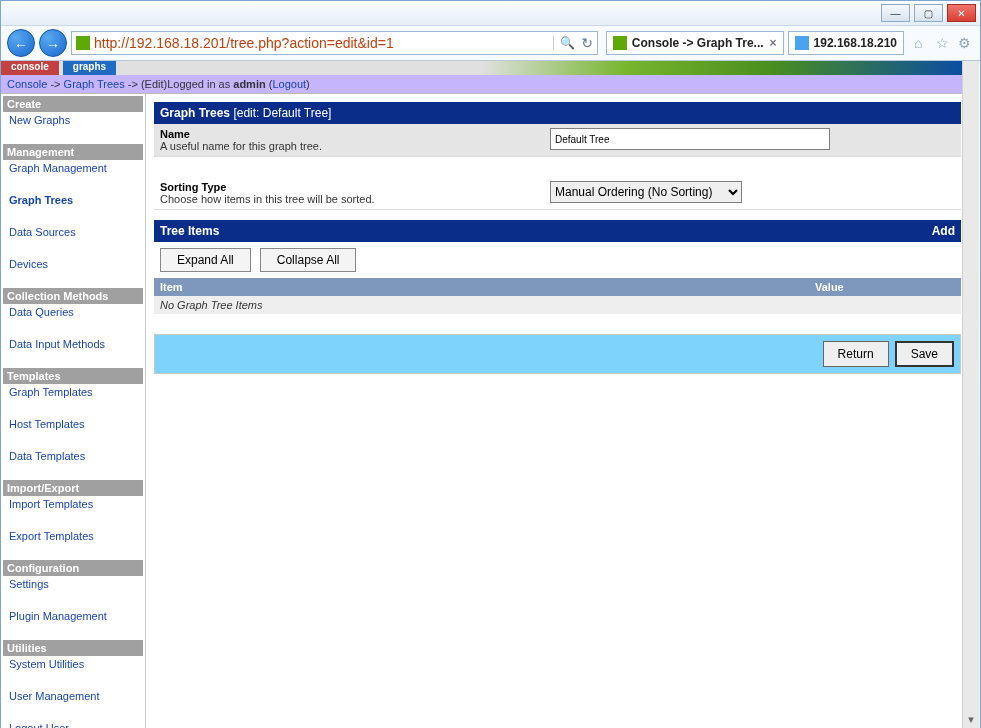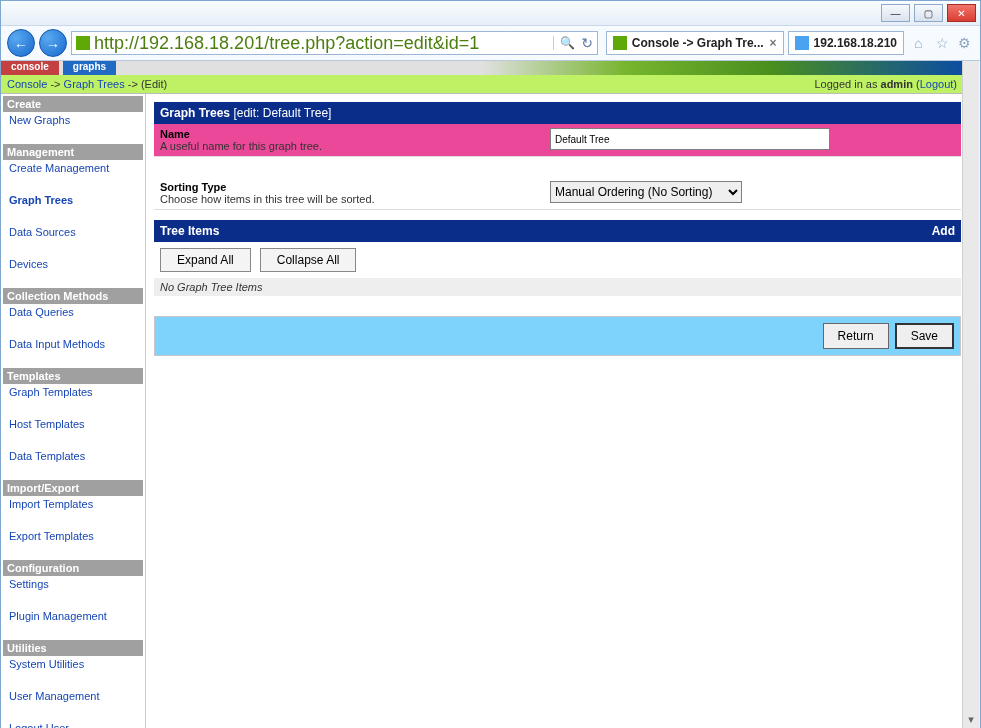--- a/index.html
+++ b/index.html
@@ -5,21 +5,21 @@
   html,body{margin:0;padding:0;font-family:Verdana,Arial,sans-serif;font-size:11px;background:#fff;overflow:hidden;height:728px;width:981px;}
   
   .browser-chrome{background:linear-gradient(#f7fbff,#e8f1fa);border:1px solid #7ea6d1;width:979px;}
   .title-bar{height:24px;display:flex;justify-content:flex-end;align-items:center;gap:4px;padding-right:4px;border-bottom:1px solid #c9d7e8;background:linear-gradient(#f9fdff,#e6eef7);}
   .win-btn{width:27px;height:16px;border:1px solid #8fa9c6;background:linear-gradient(#f6f9fc,#d8e2ef);display:flex;align-items:center;justify-content:center;font-size:10px;color:#333;}
   .win-btn.close{background:linear-gradient(#f2756c,#d83e34);color:#fff;border:1px solid #a52d25;}
   .nav-bar{height:34px;display:flex;align-items:center;padding:0 6px;gap:4px;border-bottom:1px solid #b8c9dd;}
   .round-btn{width:26px;height:26px;border-radius:50%;background:radial-gradient(circle at 30% 30%,#5aa9f0,#1768cf);border:1px solid #0f57ad;display:flex;align-items:center;justify-content:center;color:#fff;font-size:14px;font-weight:bold;}
   .addr{flex:1;height:22px;border:1px solid #9cb6d5;background:#fff;display:flex;align-items:center;padding:0 4px;}
   .addr .cacti-ico{width:14px;height:14px;background:#5fa907;margin-right:4px;}
-  .addr .url{flex:1;font-family:Arial;font-size:18px;color:#4d7c0f;}
+  .addr .url{flex:1;font-family:Arial;font-size:14px;color:#c2410c;}
   .addr .sep{width:1px;height:14px;background:#ccc;margin:0 6px;}
   .tab-area{display:flex;font-weight:bold;}
   .tab-btn{height:22px;border:1px solid #9cb6d5;background:#fff;display:flex;align-items:center;padding:0 6px;margin-left:4px;font-size:12px;color:#222;}
   .tab-btn.active{background:#fff;}
   .tab-btn .ico{width:14px;height:14px;margin-right:5px;}
   .tab-btn .ico.g{background:#5fa907;}
   .tab-btn .ico.b{background:#4aa3f0;}
   .tab-btn .x{margin-left:6px;color:#777;}
   .right-icons{display:flex;gap:6px;padding-left:6px;}
   .small-ico{width:16px;height:16px;color:#8da4bf;font-size:14px;}
@@ -28,35 +28,35 @@
   .vscroll{position:absolute;right:1px;top:0;bottom:0;width:16px;background:#e9e9e9;border-left:1px solid #d0d0d0;z-index:10;}
   .vscroll .thumb-arrow-down{position:absolute;bottom:2px;left:2px;right:2px;height:16px;color:#666;display:flex;align-items:center;justify-content:center;}
   .app-body{margin-right:17px;flex:1;display:flex;flex-direction:column;background:#fff;}
 
   
   .top-tabs{height:14px;background:linear-gradient(to right,#e0e0e0,#e0e0e0 50%,#77b52d 65%,#4a8e1e 80%,#0b4da2 100%);display:flex;align-items:flex-start;}
   .top-tabs .tabt{height:14px;color:#fff;font-size:10px;font-weight:bold;padding:0 10px;display:flex;align-items:flex-start;margin-right:4px;}
   .tabt.console{background:#c34241;}
   .tabt.graphs{background:#206ac4;}
 
-  .breadcrumb{background:#bef264;border-bottom:1px solid #bbb;padding:3px 6px;display:flex;justify-content:space-between;color:#333;gap:40px;}
+  .breadcrumb{background:#c4b5fd;border-bottom:1px solid #bbb;padding:3px 6px;display:flex;justify-content:flex-start;color:#333;}
   .breadcrumb a{color:#1646b4;text-decoration:none;}
   .breadcrumb .right a{color:#1646b4;}
 
   .main{flex:1;display:flex;}
   .sidebar{width:140px;background:#fff;border-right:1px solid #ccc;padding:2px;}
   .side-head{background:#a0a0a0;color:#fff;font-weight:bold;padding:2px 4px;font-size:11px;}
   .side-link{padding:2px 4px 18px 6px;color:#1646b4;cursor:pointer;}
   .side-link.active{font-weight:bold;}
   .cactus{margin-top:12px;display:flex;justify-content:center;}
 
   .panel{flex:1;padding:8px 2px 2px 8px;}
   .section-title{background:#0a2d8a;color:#fff;font-weight:bold;padding:4px 6px;font-size:12px;}
   .section-title .sub{font-weight:normal;}
-  .form-row{display:flex;align-items:flex-start;padding:4px 6px;background:#ec4899;border-bottom:1px solid #ddd;}
+  .form-row{display:flex;align-items:flex-start;padding:4px 6px;background:#e5e5e5;border-bottom:1px solid #ddd;}
   .form-row.alt{background:#fff;margin-top:20px;}
   .form-label{width:390px;}
   .form-label .lbl{font-weight:bold;}
   .form-label .desc{color:#333;}
   .form-ctrl input[type=text]{width:270px;height:18px;border:1px solid #7f7f7f;font-size:10px;padding:1px 4px;}
   .form-ctrl select{width:192px;height:22px;border:1px solid #7f7f7f;font-size:12px;}
 
   .tree-header{background:#0a2d8a;color:#fff;font-weight:bold;padding:4px 6px;display:flex;justify-content:space-between;font-size:12px;}
   .tree-header a{color:#fff;text-decoration:none;}
   .btn-row{padding:6px;background:#fff;}
@@ -132,21 +132,21 @@
           <span>Logged in as </span><b>admin</b>
           (<a href="#">Logout</a>)
         </div>
       </div>
 
       <div class="main">
         <div class="sidebar">
           <div class="side-head">Create</div>
           <div class="side-link">New Graphs</div>
           <div class="side-head">Management</div>
-          <div class="side-link">Create Management</div>
+          <div class="side-link">Graph Management</div>
           <div class="side-link active">Graph Trees</div>
           <div class="side-link">Data Sources</div>
           <div class="side-link">Devices</div>
           <div class="side-head">Collection Methods</div>
           <div class="side-link">Data Queries</div>
           <div class="side-link">Data Input Methods</div>
           <div class="side-head">Templates</div>
           <div class="side-link">Graph Templates</div>
           <div class="side-link">Host Templates</div>
           <div class="side-link">Data Templates</div>
@@ -197,20 +197,24 @@
           <div style="height:10px"></div>
 
           <div class="tree-header">
             <span>Tree Items</span>
             <a href="#">Add</a>
           </div>
           <div class="btn-row">
             <button>Expand All</button>
             <button>Collapse All</button>
           </div>
+          <div class="col-header">
+            <span class="c1">Item</span>
+            <span class="c2">Value</span>
+          </div>
           <div class="empty">No Graph Tree Items</div>
 
           <div class="footer-actions">
             <button>Return</button>
             <button class="save">Save</button>
           </div>
         </div>
       </div>
     </div>
   </div>

